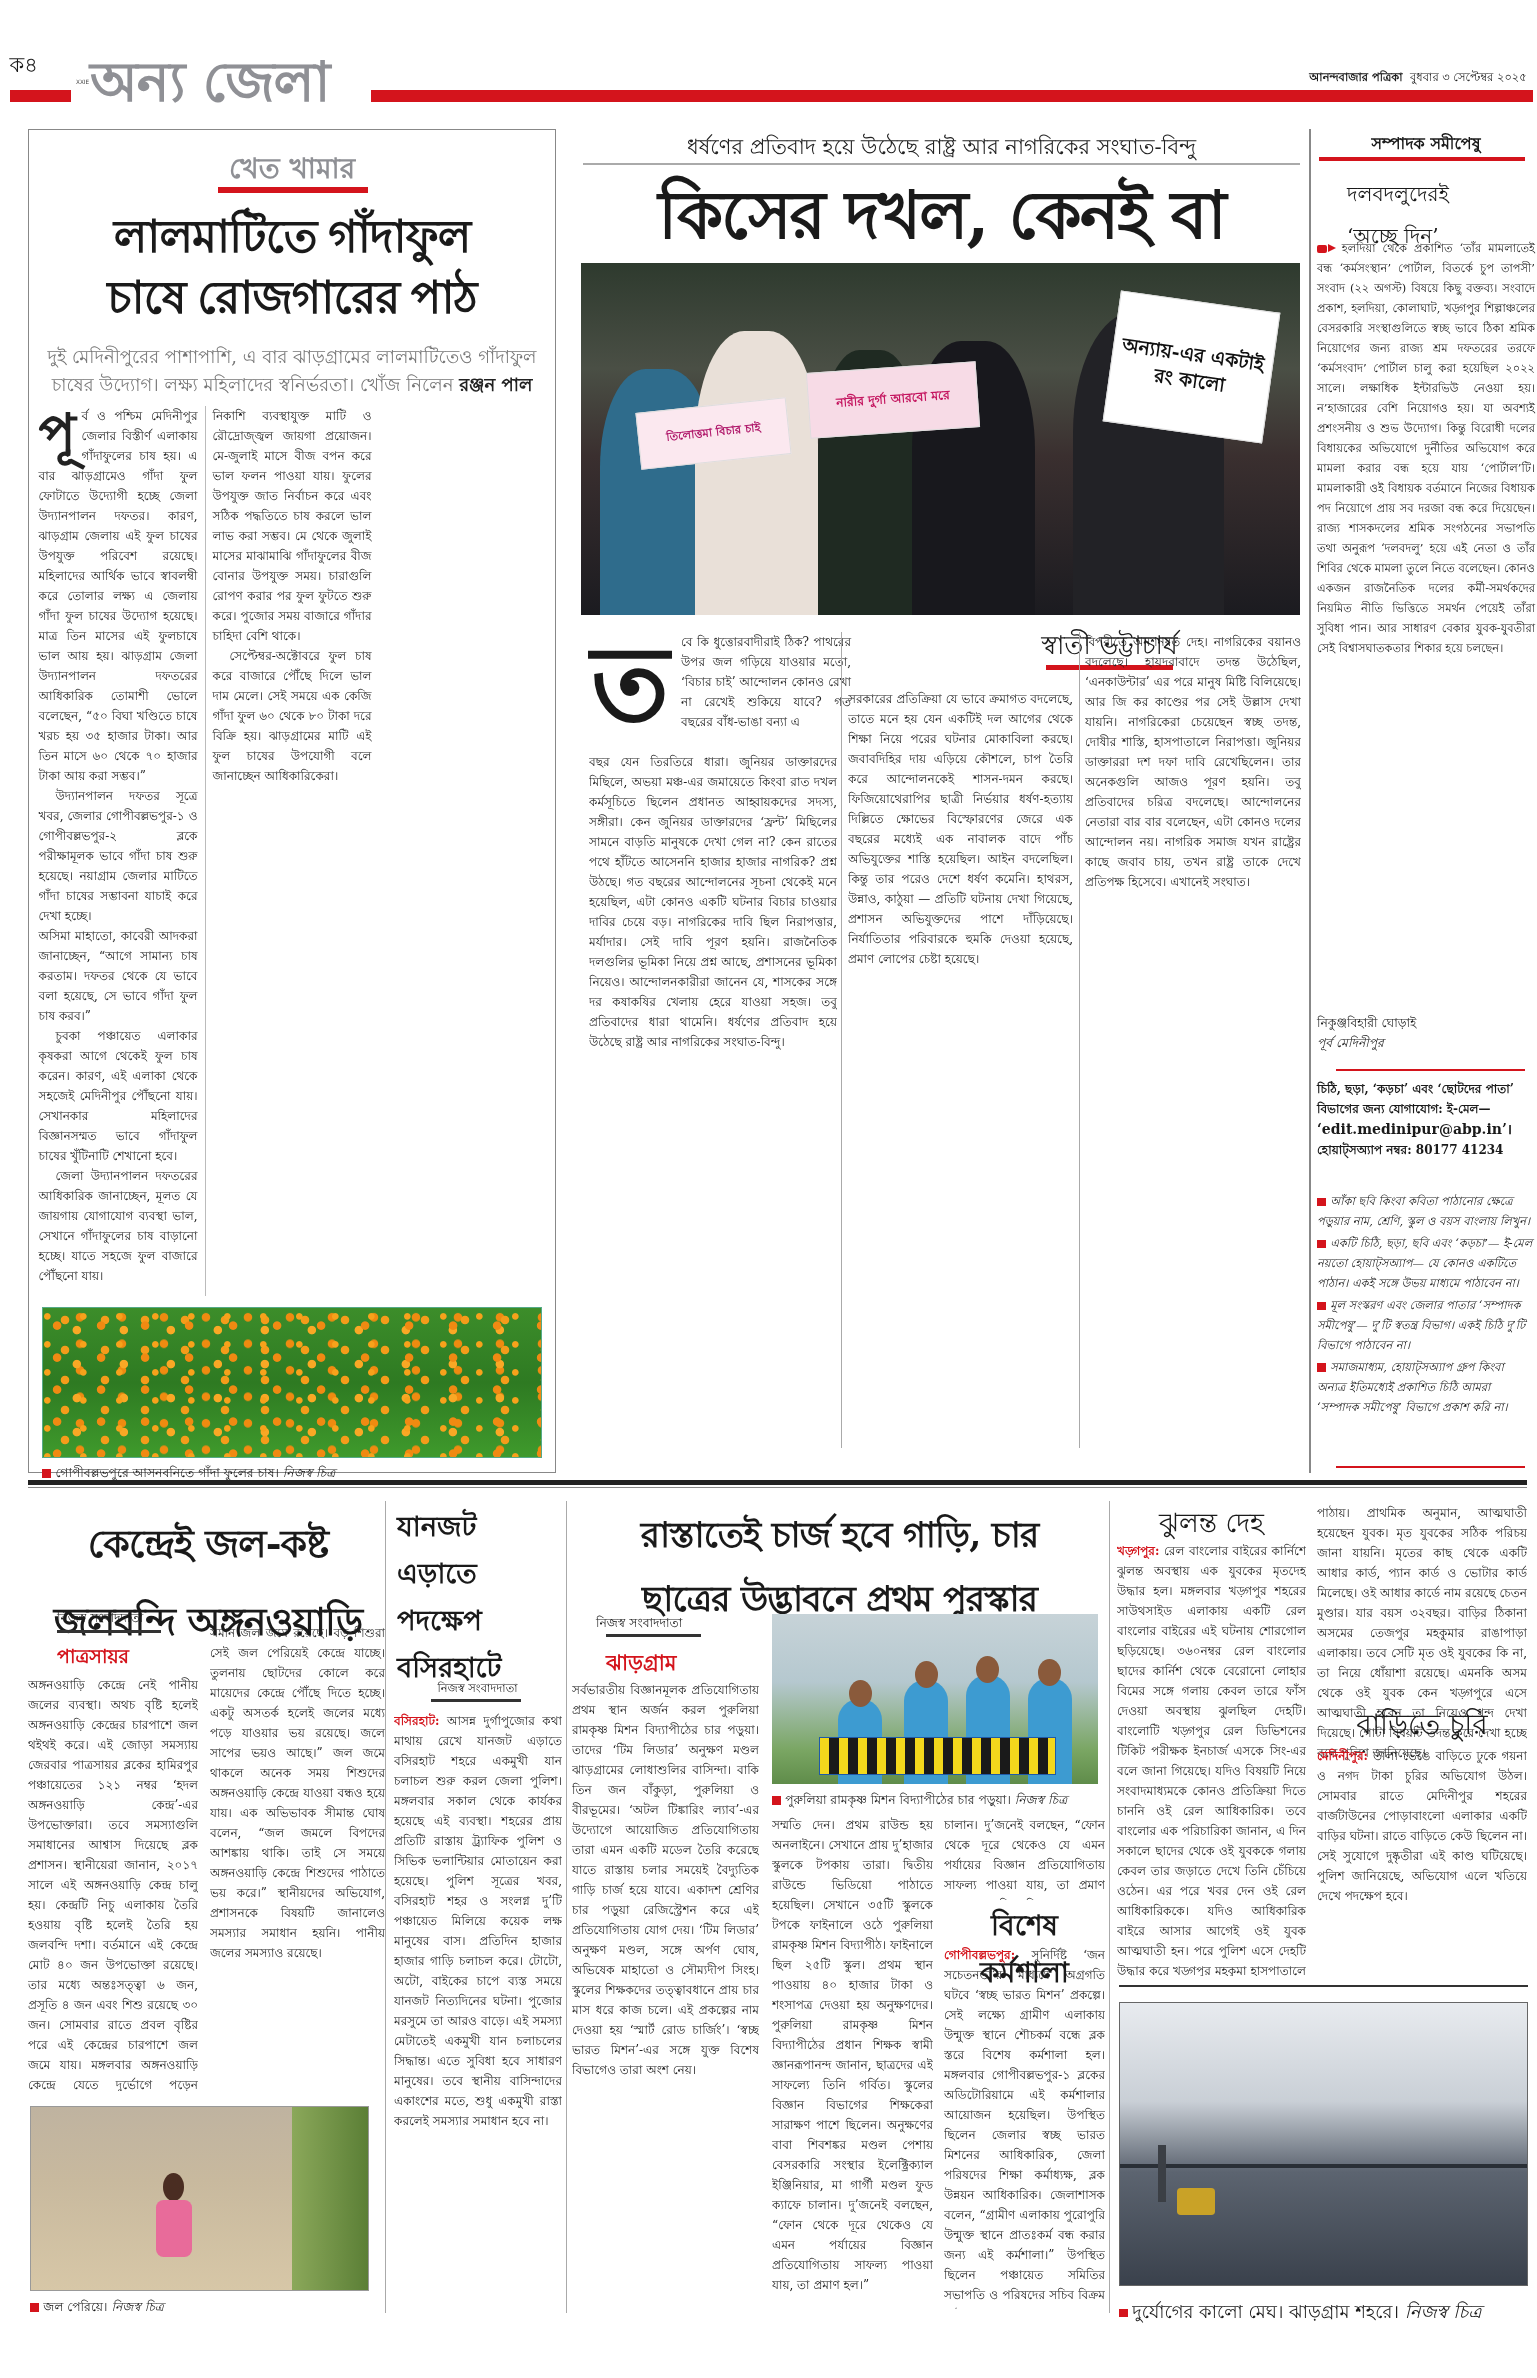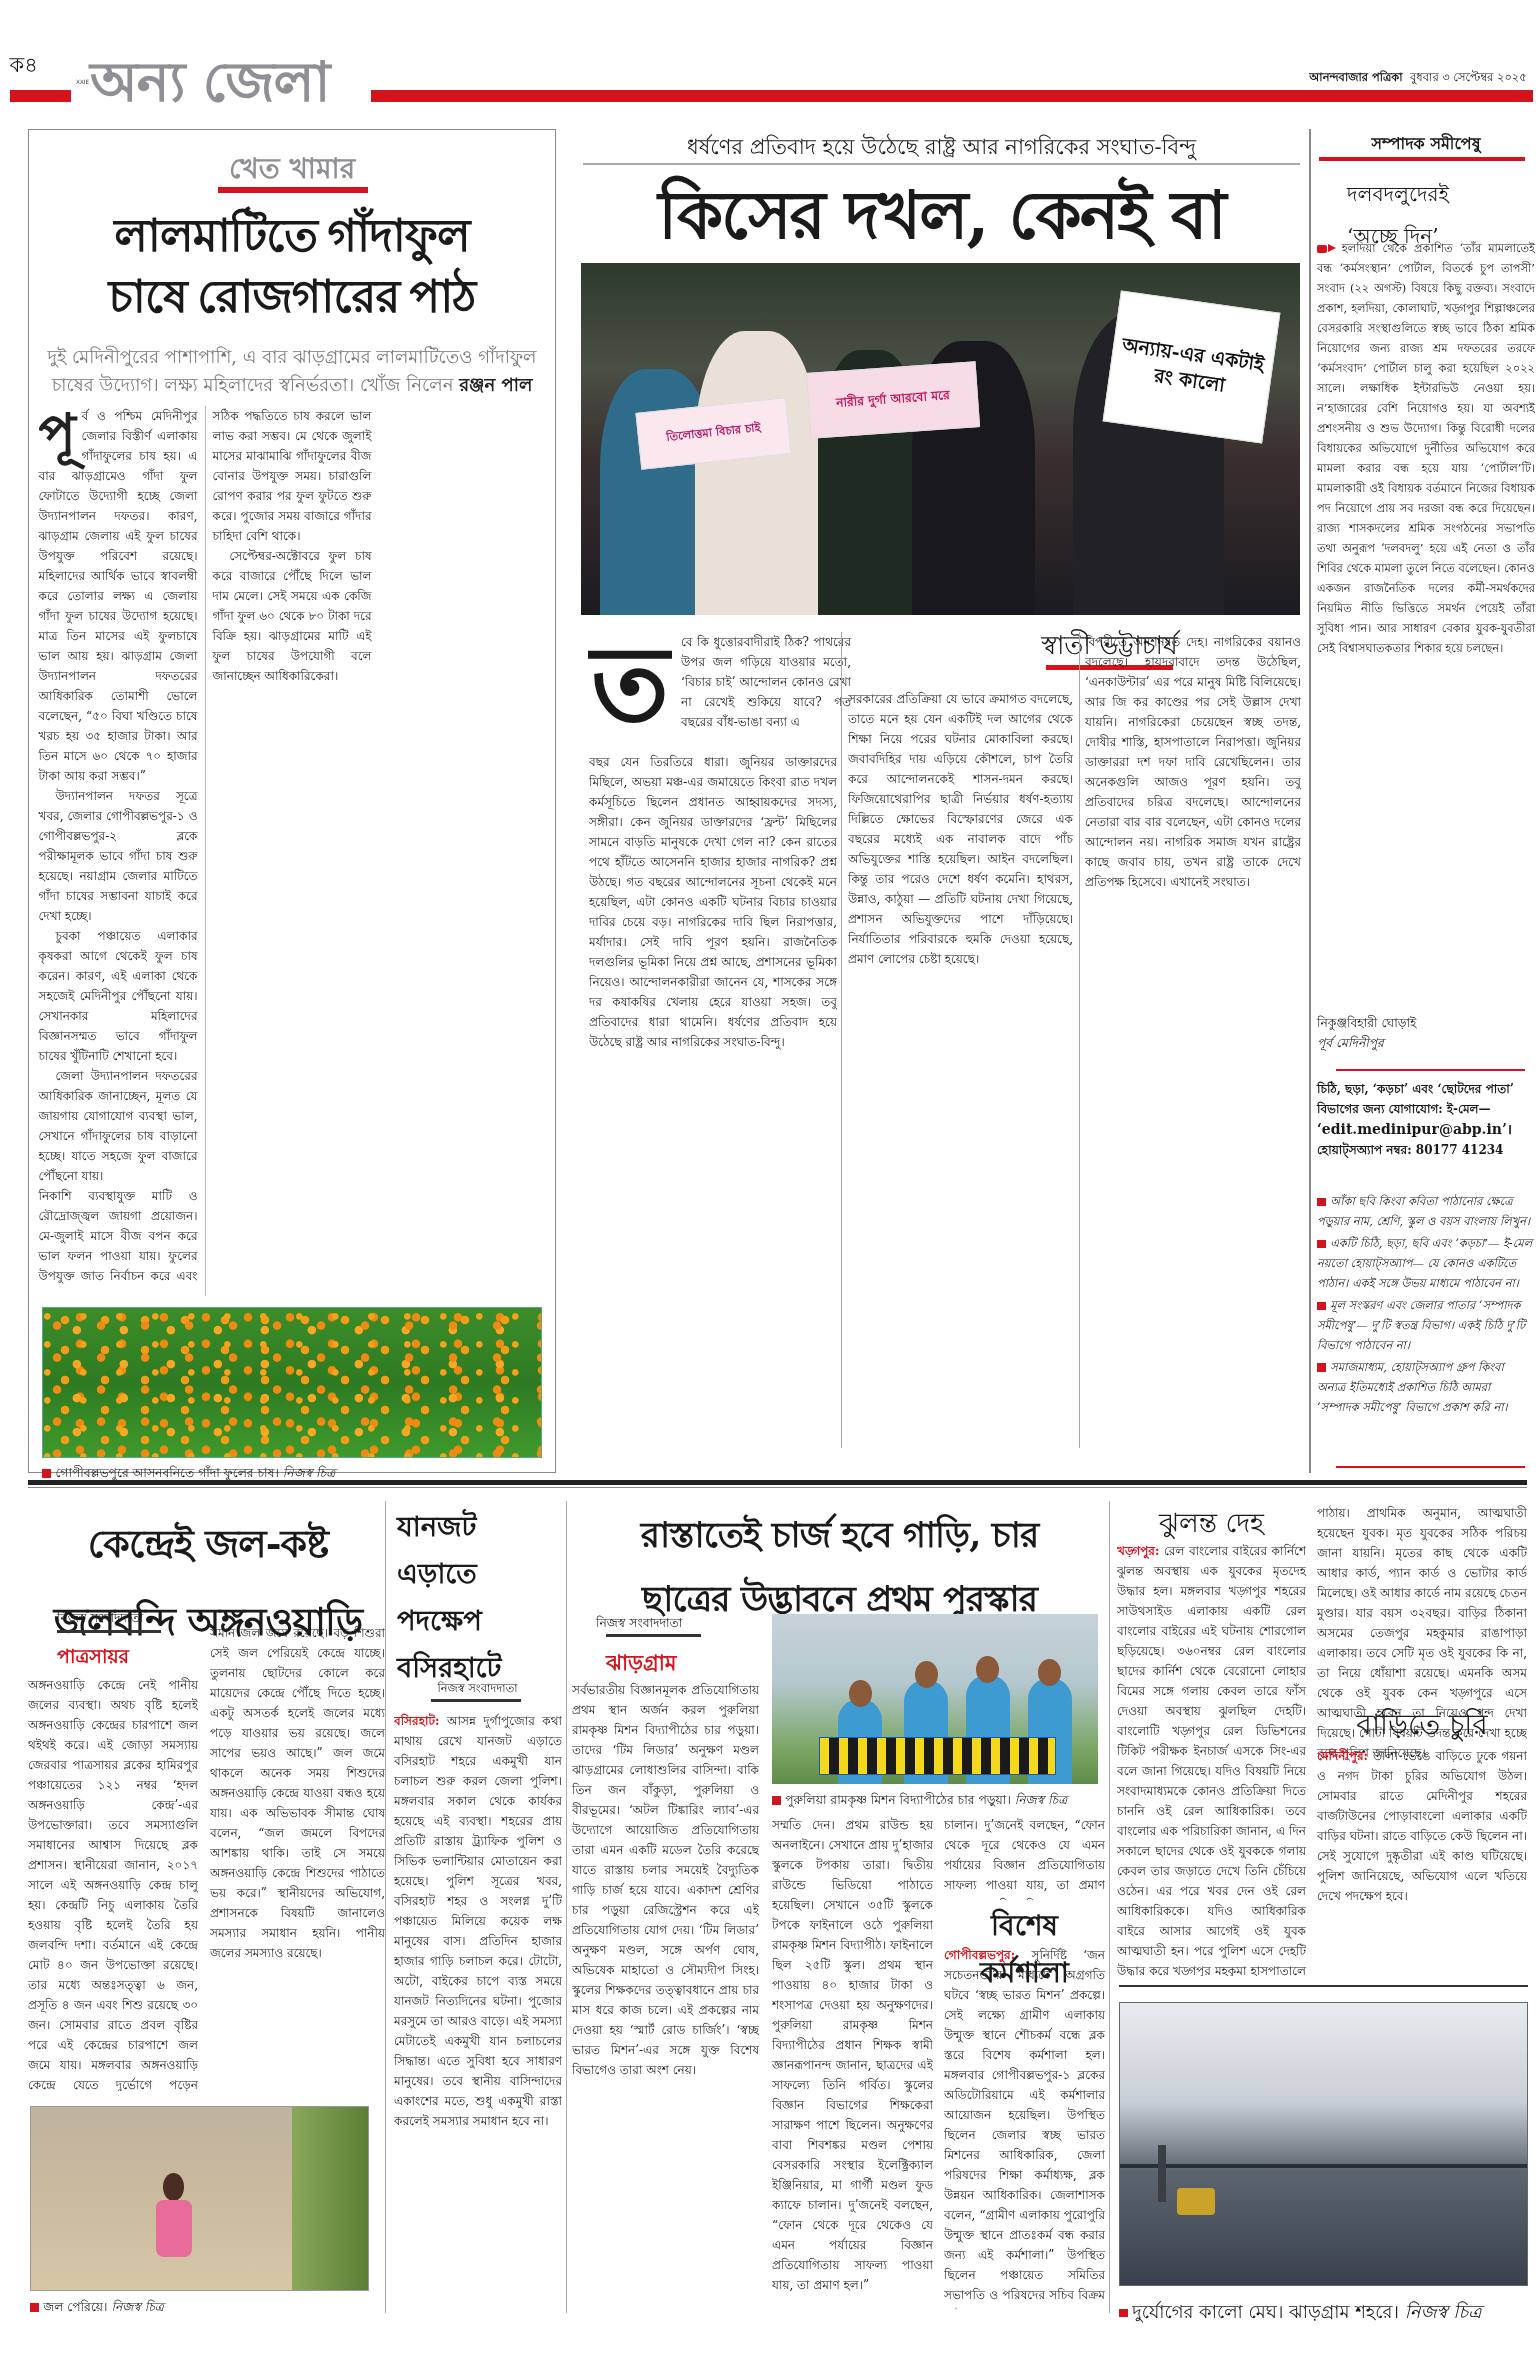--- a/index.html
+++ b/index.html
@@ -18,21 +18,21 @@
   #masthead-bar-left { left: 9.5px; top: 90px; width: 61px; height: 12.3px; }
   #masthead-title { left: 90px; top: 49px; font-size: 55px; font-weight: bold; color: #8f9095; font-family: "DejaVu Serif", serif; letter-spacing: -0.9px; line-height: 66px; }
   #masthead-bar-right { left: 371px; top: 90px; width: 1162px; height: 12.3px; }
   #masthead-date { right: 11.4px; top: 69px; font-size: 11.4px; font-family: "DejaVu Serif", serif; }
   #masthead-date b { font-weight: bold; margin-right: 3.8px; }
 
   
   #feature-box { left: 28px; top: 129px; width: 528px; height: 1344px; border: 1.4px solid #888; }
   #feature-kicker { left: 0; width: 100%; top: 17px; text-align: center; font-size: 28px; color: #8f9095; font-weight: bold; }
   #feature-kicker-bar { left: 189px; top: 57px; width: 150px; height: 5.7px; }
-  #feature-headline { left: 0; width: 100%; top: 76px; text-align: center; font-size: 45px; font-weight: bold; line-height: 61px; font-family: Liberation Serif, serif; letter-spacing: -0.9px; }
+  #feature-headline { left: 0; width: 100%; top: 76px; text-align: center; font-size: 45px; font-weight: bold; line-height: 61px; font-family: Liberation Sans, sans-serif; letter-spacing: -0.9px; }
   #feature-deck { left: 5.7px; right: 5.7px; top: 213px; text-align: center; font-size: 18px; line-height: 28px; color: #777; font-family: "DejaVu Serif", serif; }
   #feature-deck b { color: #222; }
   #feature-body { left: 9.5px; right: 9.5px; top: 276px; height: 890px; column-count: 3; column-fill: auto; }
   .dropcap { float: left; font-size: 55px; line-height: 51px; font-weight: bold; margin-right: 5.7px; margin-top: 1.9px; font-family: "DejaVu Serif", serif; }
   #feature-photo { left: 13.2px; right: 13.2px; top: 1177px; height: 151px; border: 0.9px solid #5a8; overflow: hidden;
     background:
       radial-gradient(circle at 12% 30%, #f7a21b 2.8px, transparent 3.8px),
       radial-gradient(circle at 32% 55%, #f08a12 3.8px, transparent 4.7px),
       radial-gradient(circle at 55% 40%, #f49c1a 3.8px, transparent 4.7px),
       radial-gradient(circle at 72% 65%, #f9a825 3.8px, transparent 4.7px),
@@ -138,20 +138,21 @@
     <div>লালমাটিতে গাঁদাফুল</div>
     <div>চাষে রোজগারের পাঠ</div>
   </div>
   <div class="abs" id="feature-deck">
     <span>দুই মেদিনীপুরের পাশাপাশি, এ বার ঝাড়গ্রামের লালমাটিতেও গাঁদাফুল চাষের উদ্যোগ। লক্ষ্য মহিলাদের স্বনির্ভরতা। খোঁজ নিলেন</span>
     <b>রঞ্জন পাল</b>
   </div>
   <div class="abs body-text cols" id="feature-body">
     <p><span class="dropcap">পূ</span><span>র্ব ও পশ্চিম মেদিনীপুর জেলার বিস্তীর্ণ এলাকায় গাঁদাফুলের চাষ হয়। এ বার ঝাড়গ্রামেও গাঁদা ফুল ফোটাতে উদ্যোগী হচ্ছে জেলা উদ্যানপালন দফতর। কারণ, ঝাড়গ্রাম জেলায় এই ফুল চাষের উপযুক্ত পরিবেশ রয়েছে। মহিলাদের আর্থিক ভাবে স্বাবলম্বী করে তোলার লক্ষ্য এ জেলায় গাঁদা ফুল চাষের উদ্যোগ হয়েছে। মাত্র তিন মাসের এই ফুলচাষে ভাল আয় হয়। ঝাড়গ্রাম জেলা উদ্যানপালন দফতরের আধিকারিক তোমাশী ভোলে বলেছেন, “৫০ বিঘা খণ্ডিতে চাষে খরচ হয় ৩৫ হাজার টাকা। আর তিন মাসে ৬০ থেকে ৭০ হাজার টাকা আয় করা সম্ভব।”</span></p>
     <p style="text-indent:17px">উদ্যানপালন দফতর সূত্রে খবর, জেলার গোপীবল্লভপুর-১ ও গোপীবল্লভপুর-২ ব্লকে পরীক্ষামূলক ভাবে গাঁদা চাষ শুরু হয়েছে। নয়াগ্রাম জেলার মাটিতে গাঁদা চাষের সম্ভাবনা যাচাই করে দেখা হচ্ছে।</p>
+    <p>অসিমা মাহাতো, কাবেরী আদকরা জানাচ্ছেন, “আগে সামান্য চাষ করতাম। দফতর থেকে যে ভাবে বলা হয়েছে, সে ভাবে গাঁদা ফুল চাষ করব।”</p>
     <p style="text-indent:17px">চুবকা পঞ্চায়েত এলাকার কৃষকরা আগে থেকেই ফুল চাষ করেন। কারণ, এই এলাকা থেকে সহজেই মেদিনীপুর পৌঁছনো যায়। সেখানকার মহিলাদের বিজ্ঞানসম্মত ভাবে গাঁদাফুল চাষের খুঁটিনাটি শেখানো হবে।</p>
     <p style="text-indent:17px">জেলা উদ্যানপালন দফতরের আধিকারিক জানাচ্ছেন, মূলত যে জায়গায় যোগাযোগ ব্যবস্থা ভাল, সেখানে গাঁদাফুলের চাষ বাড়ানো হচ্ছে। যাতে সহজে ফুল বাজারে পৌঁছনো যায়।</p>
     <p>নিকাশি ব্যবস্থাযুক্ত মাটি ও রৌদ্রোজ্জ্বল জায়গা প্রয়োজন। মে-জুলাই মাসে বীজ বপন করে ভাল ফলন পাওয়া যায়। ফুলের উপযুক্ত জাত নির্বাচন করে এবং সঠিক পদ্ধতিতে চাষ করলে ভাল লাভ করা সম্ভব। মে থেকে জুলাই মাসের মাঝামাঝি গাঁদাফুলের বীজ বোনার উপযুক্ত সময়। চারাগুলি রোপণ করার পর ফুল ফুটতে শুরু করে। পুজোর সময় বাজারে গাঁদার চাহিদা বেশি থাকে।</p>
     <p style="text-indent:17px">সেপ্টেম্বর-অক্টোবরে ফুল চাষ করে বাজারে পৌঁছে দিলে ভাল দাম মেলে। সেই সময়ে এক কেজি গাঁদা ফুল ৬০ থেকে ৮০ টাকা দরে বিক্রি হয়। ঝাড়গ্রামের মাটি এই ফুল চাষের উপযোগী বলে জানাচ্ছেন আধিকারিকেরা।</p>
   </div>
   <div class="abs" id="feature-photo"></div>
   <div class="abs" id="feature-caption">
     <span class="sq"></span><span>গোপীবল্লভপুরে আসনবনিতে গাঁদা ফুলের চাষ।</span>
     <i>নিজস্ব চিত্র</i>
   </div>

